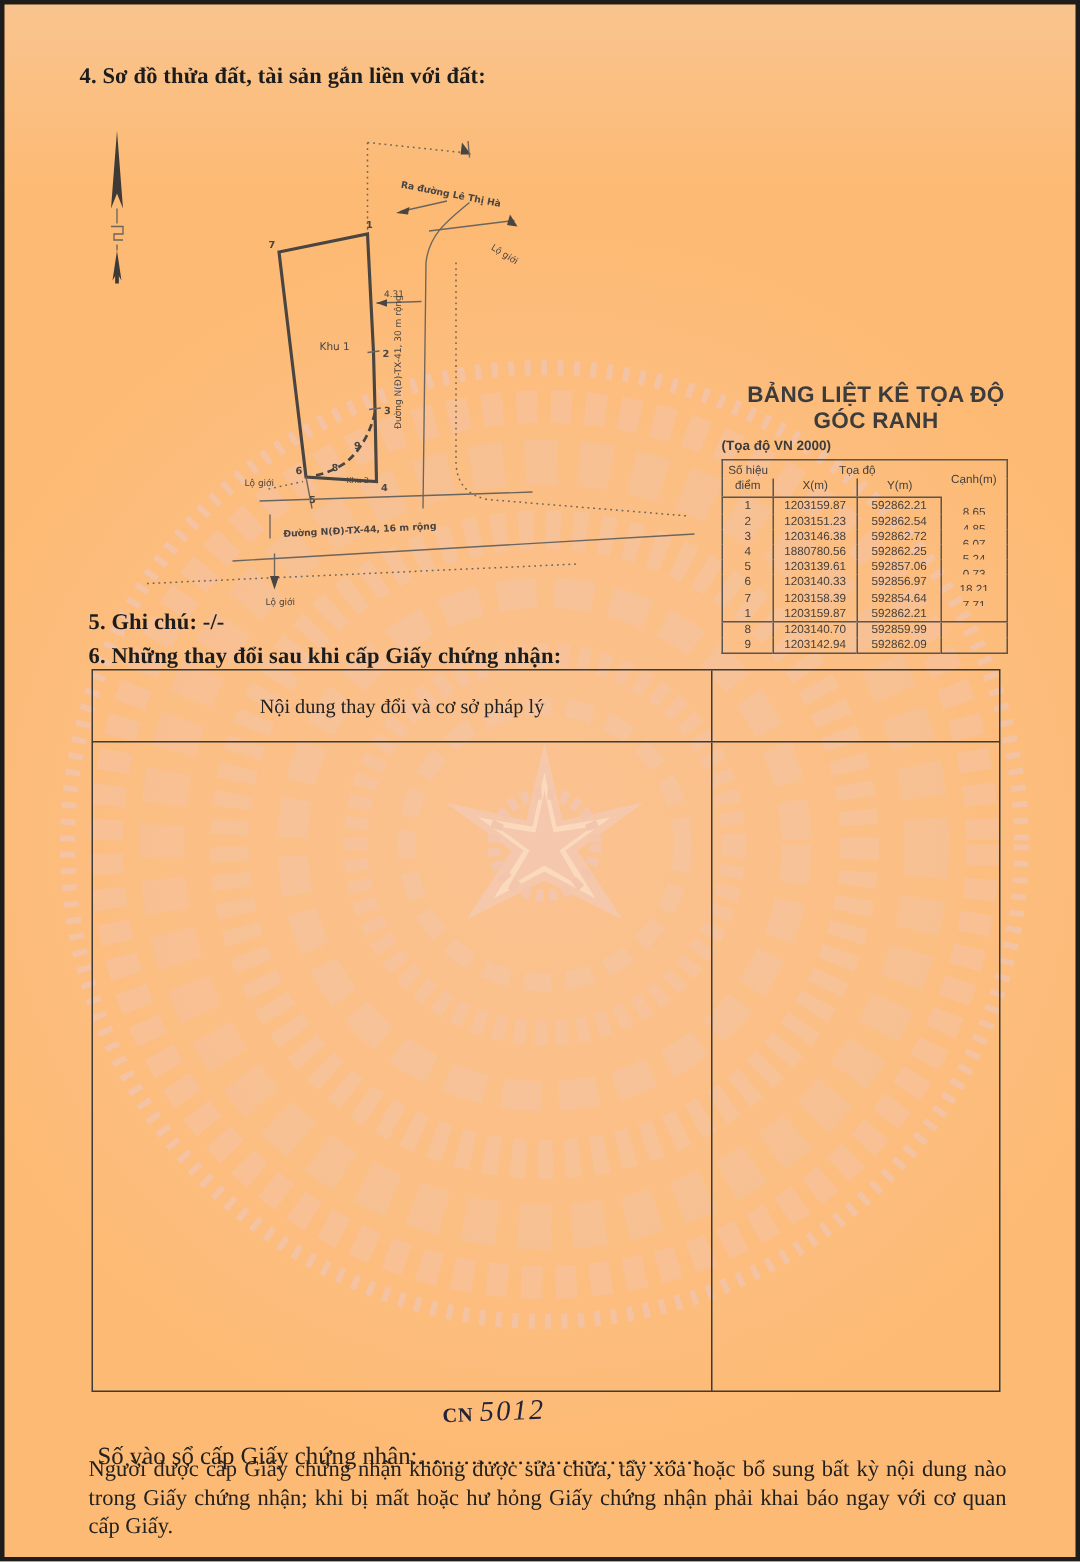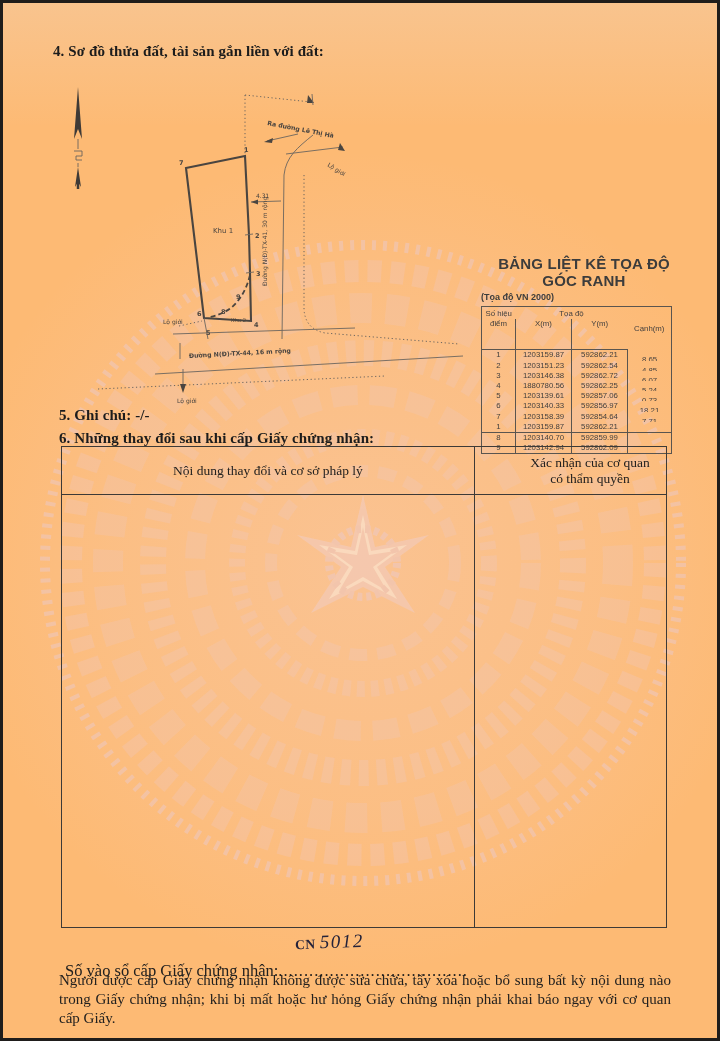--- a/index.html
+++ b/index.html
@@ -28,21 +28,21 @@
   .coord-title{font-size:15px;font-weight:bold;text-align:center;letter-spacing:.2px;}
   .coord-sub{font-size:9px;font-weight:bold;text-align:left;margin-top:3px;}
   table.coord{border-collapse:collapse;margin-top:4px;width:190px;table-layout:fixed;}
   table.coord th, table.coord td{
     border:0;font-weight:normal;font-size:7.8px;text-align:center;padding:0;line-height:10.2px;
     overflow:hidden;white-space:nowrap;color:#44403e;
   }
   table.coord{border:1.4px solid #5a554f;}
   .cv{border-left:1px solid #5a554f !important;}
   tr.hdr1 th{padding-top:2px;}
-  tr.hdr2 th{border-bottom:1px solid #5a554f;padding-bottom:20px;}
+  tr.hdr2 th{border-bottom:1px solid #5a554f;padding-bottom:2px;}
   th.pt{border-bottom:0;}
   th.toado{border-bottom:1px solid #5a554f;border-left:1px solid #5a554f;}
   th.canh{border-left:1px solid #5a554f;}
   td.cell-c span{position:relative;top:5px;display:inline-block;}
   tr.sep td{border-top:1px solid #5a554f;}
 
   
   .changes{position:absolute;left:58px;top:443px;width:606px;height:482px;border:1.6px solid #3d3a37;box-sizing:border-box;}
   .changes .hd{display:flex;height:47px;border-bottom:1.4px solid #3d3a37;gap:39px;}
   .changes .c1{width:412px;border-right:1.4px solid #3d3a37;display:flex;align-items:center;justify-content:center;}
@@ -252,24 +252,20 @@
         </tbody>
     </table>
   </div>
 
   <div class="sec-title" id="t5">5. Ghi chú: -/-</div>
   <div class="sec-title" id="t6">6. Những thay đổi sau khi cấp Giấy chứng nhận:</div>
 
   <div class="changes">
     <div class="hd">
       <div class="c1">Nội dung thay đổi và cơ sở pháp lý</div>
-      <div class="c2">
-        <div>Xác nhận của cơ quan</div>
-        <div>có thẩm quyền</div>
-      </div>
     </div>
     <div class="bd">
       <div class="b1"></div>
       <div class="b2"></div>
     </div>
   </div>
 
   <div class="registry">
     <span>Số vào sổ cấp Giấy chứng nhận:</span><span class="dots">..........</span><span class="dots">...........................</span>
   </div>

